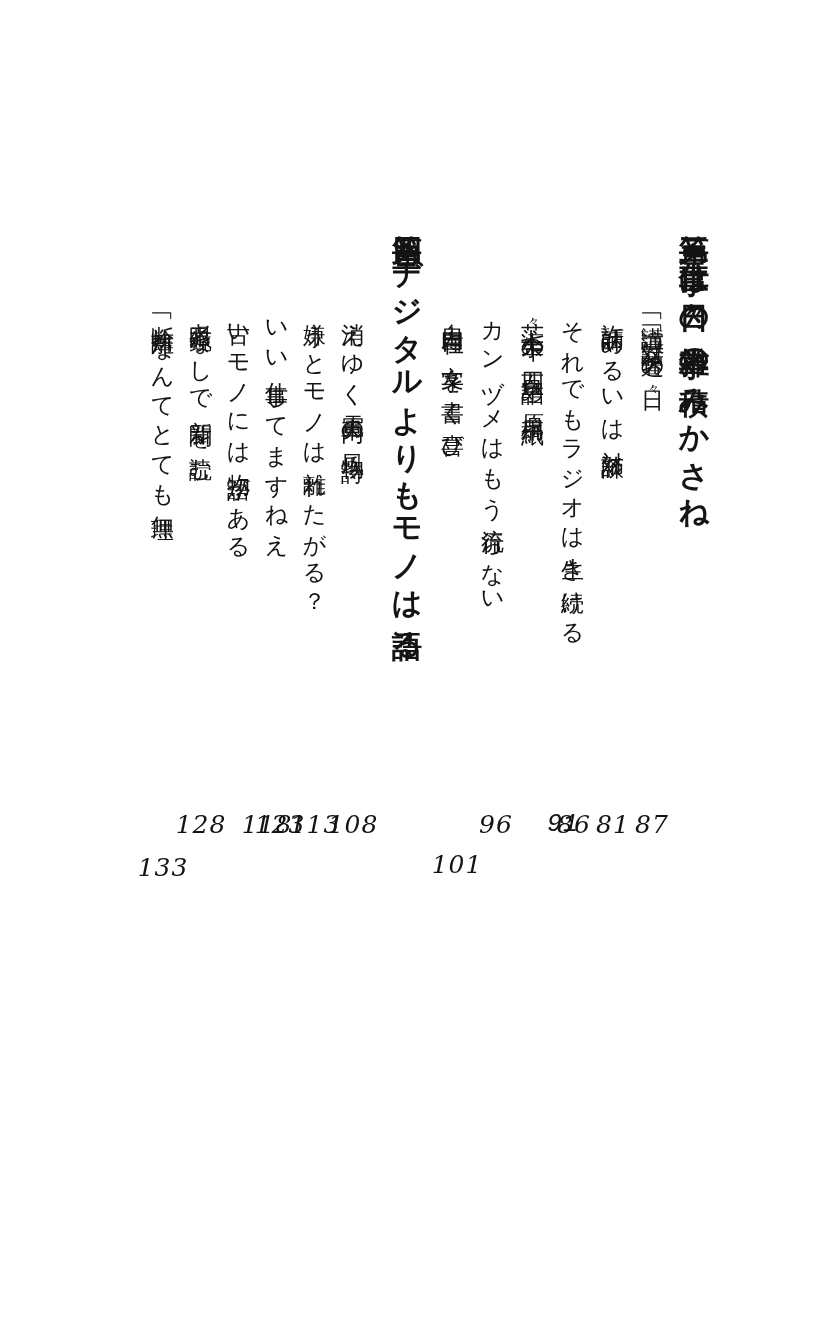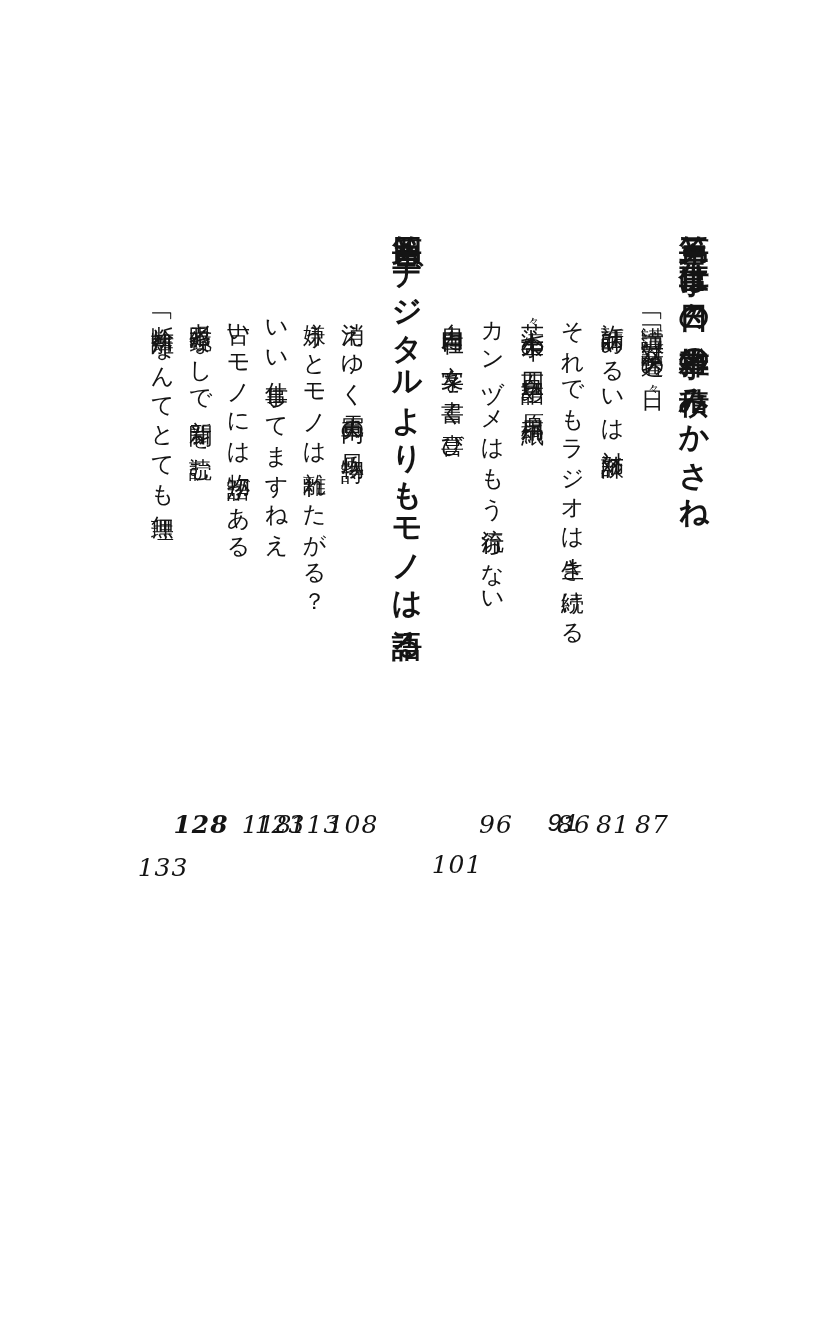--- a/index.html
+++ b/index.html
@@ -49,21 +49,21 @@
   .c3-head  { left:679px; }
   .c3-e0 { left:641px; }  .c3-e1 { left:601px; }  .c3-e2 { left:561px; }
   .c3-e3 { left:521px; }  .c3-e4 { left:481px; }  .c3-e5 { left:441px; }
   .c3-p0 { left:617px; }  .c3-p1 { left:578px; }  .c3-p2 { left:539px; }
   .c3-p3 { left:528px;font-family:Liberation Mono, monospace; }  .c3-p4 { left:461px;font-style:italic; }  .c3-p5 { left:422px;margin-top:40px; }
   
   .c4-head  { left:392px; }
   .c4-e0 { left:341px; }  .c4-e1 { left:303px; }  .c4-e2 { left:265px; }
   .c4-e3 { left:227px; }  .c4-e4 { left:189px; }  .c4-e5 { left:151px; }
   .c4-p0 { left:318px; }  .c4-p1 { left:280px; }  .c4-p2 { left:232px; }
-  .c4-p3 { left:204px;margin-left:41px; }  .c4-p4 { left:166px;font-weight:bold; }  .c4-p5 { left:128px;margin-top:43px; }
+  .c4-p3 { left:204px;margin-left:41px; }  .c4-p4 { left:166px; }  .c4-p5 { left:128px;margin-top:43px; }
 </style>
 </head>
 <body>
 
 <div class="page">
 
   <div class="vcol chapter-heading c3-head">
     <span>第三章</span><span class="hgap"></span><span>仕事は日々の雑事の積みかさね</span>
   </div>
 

